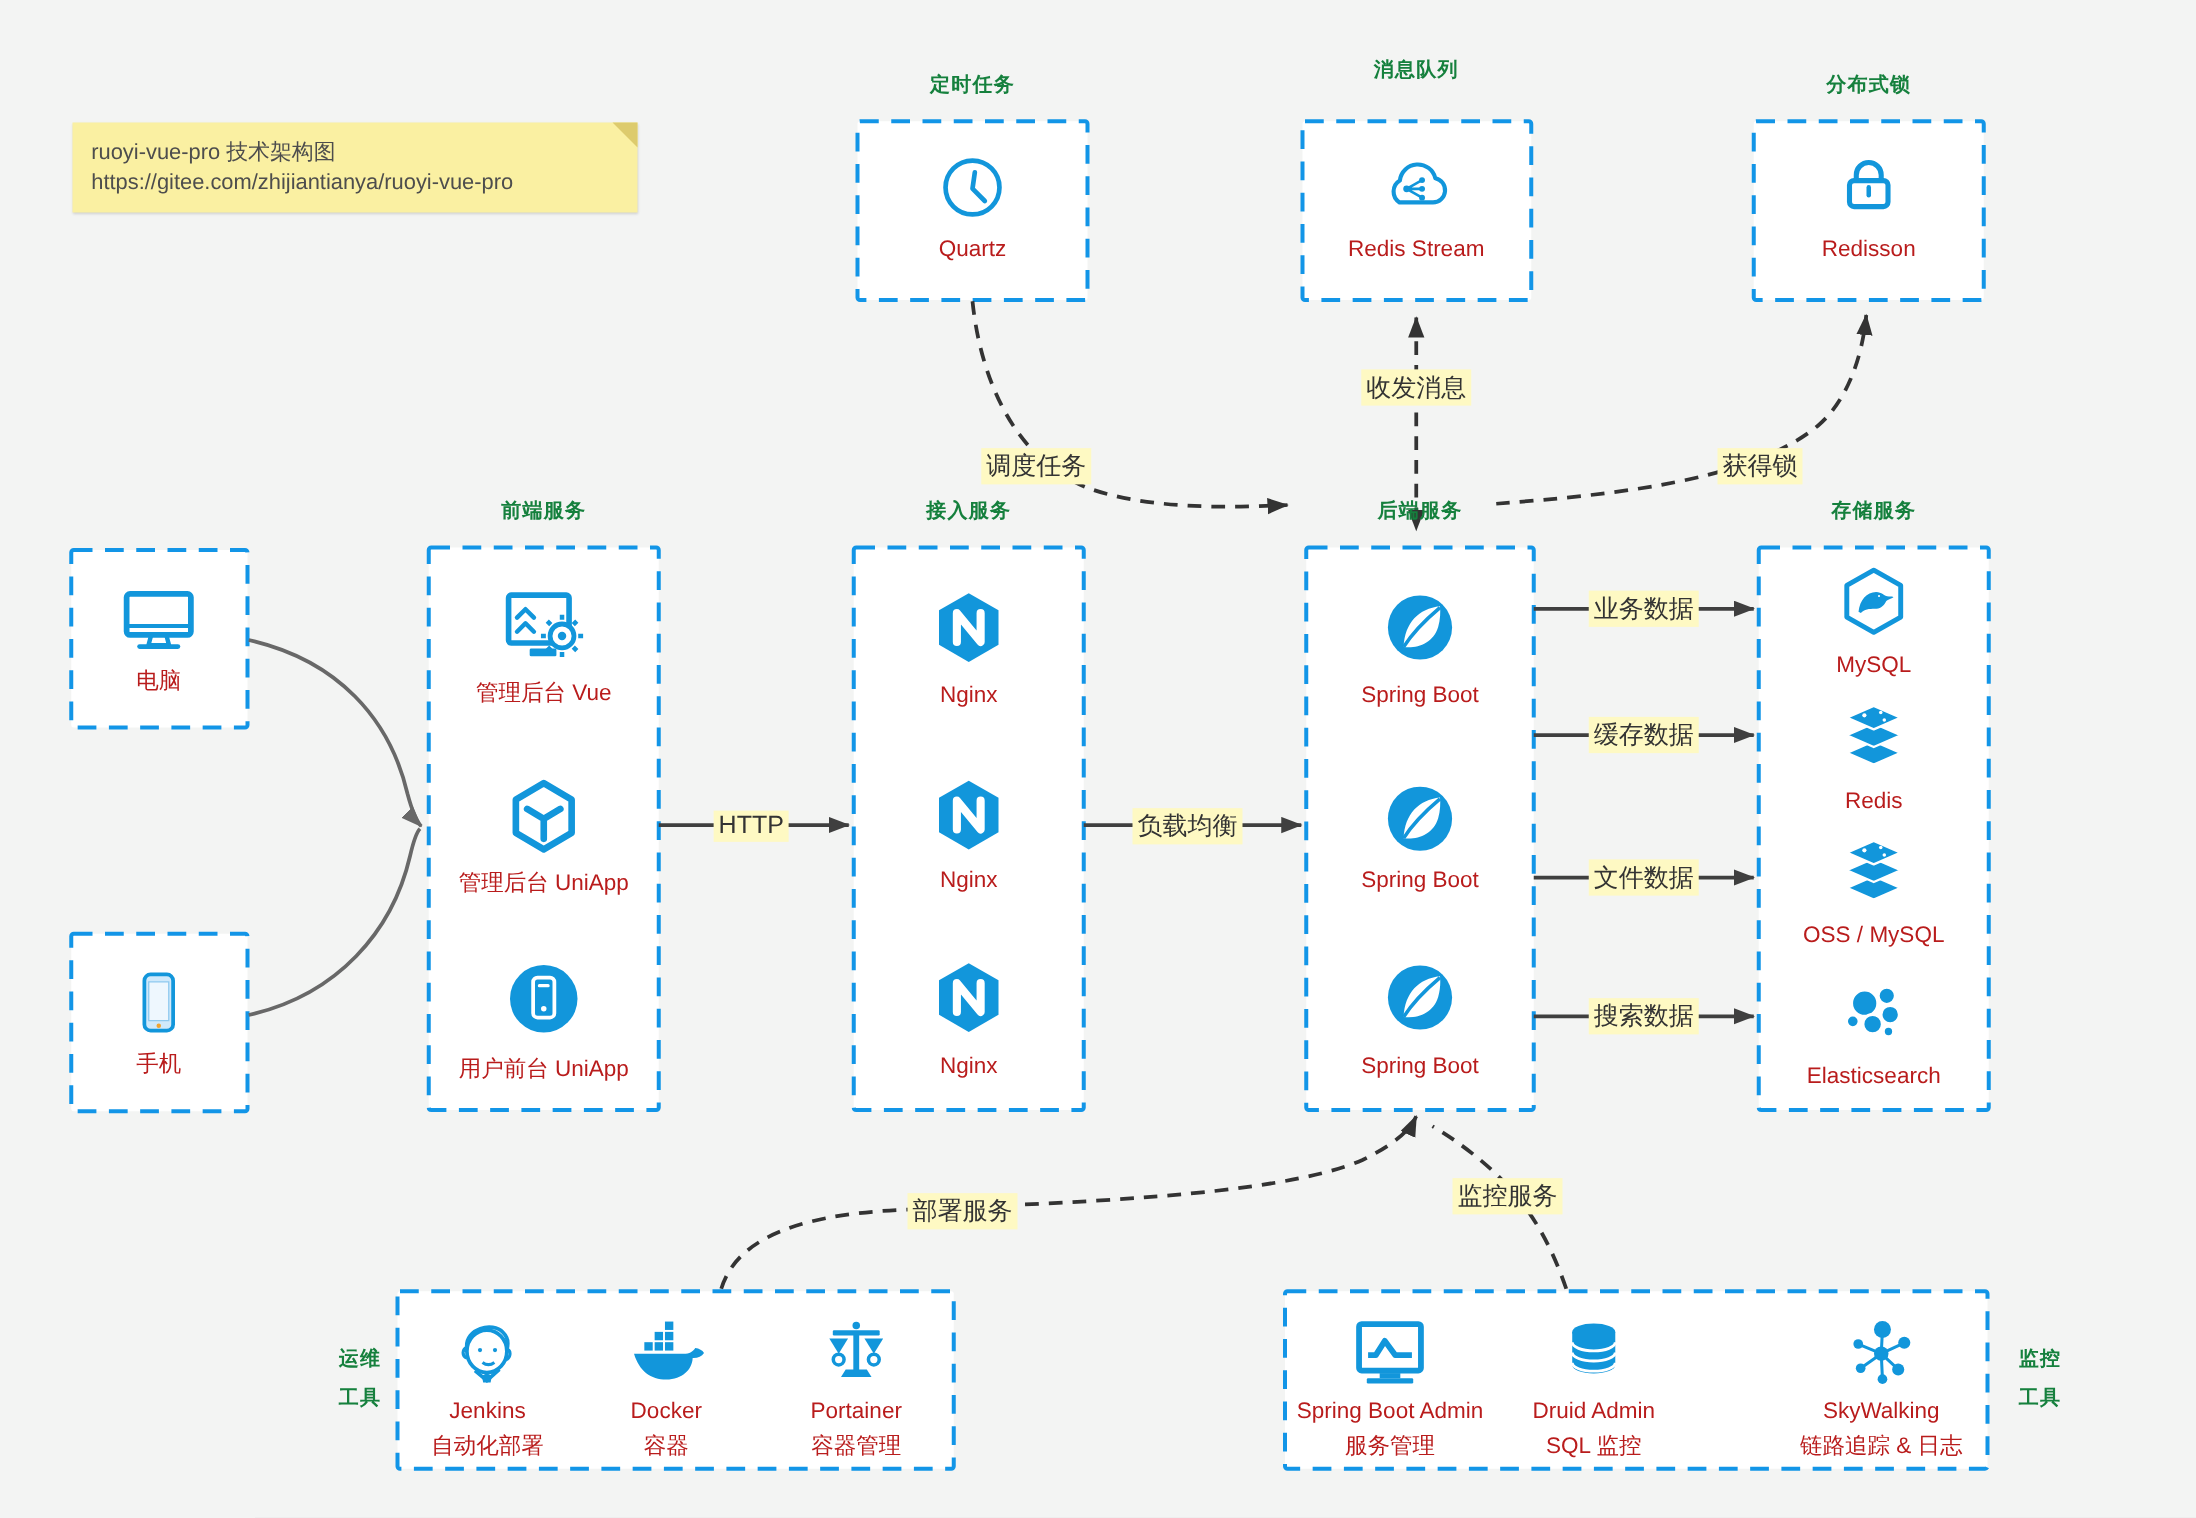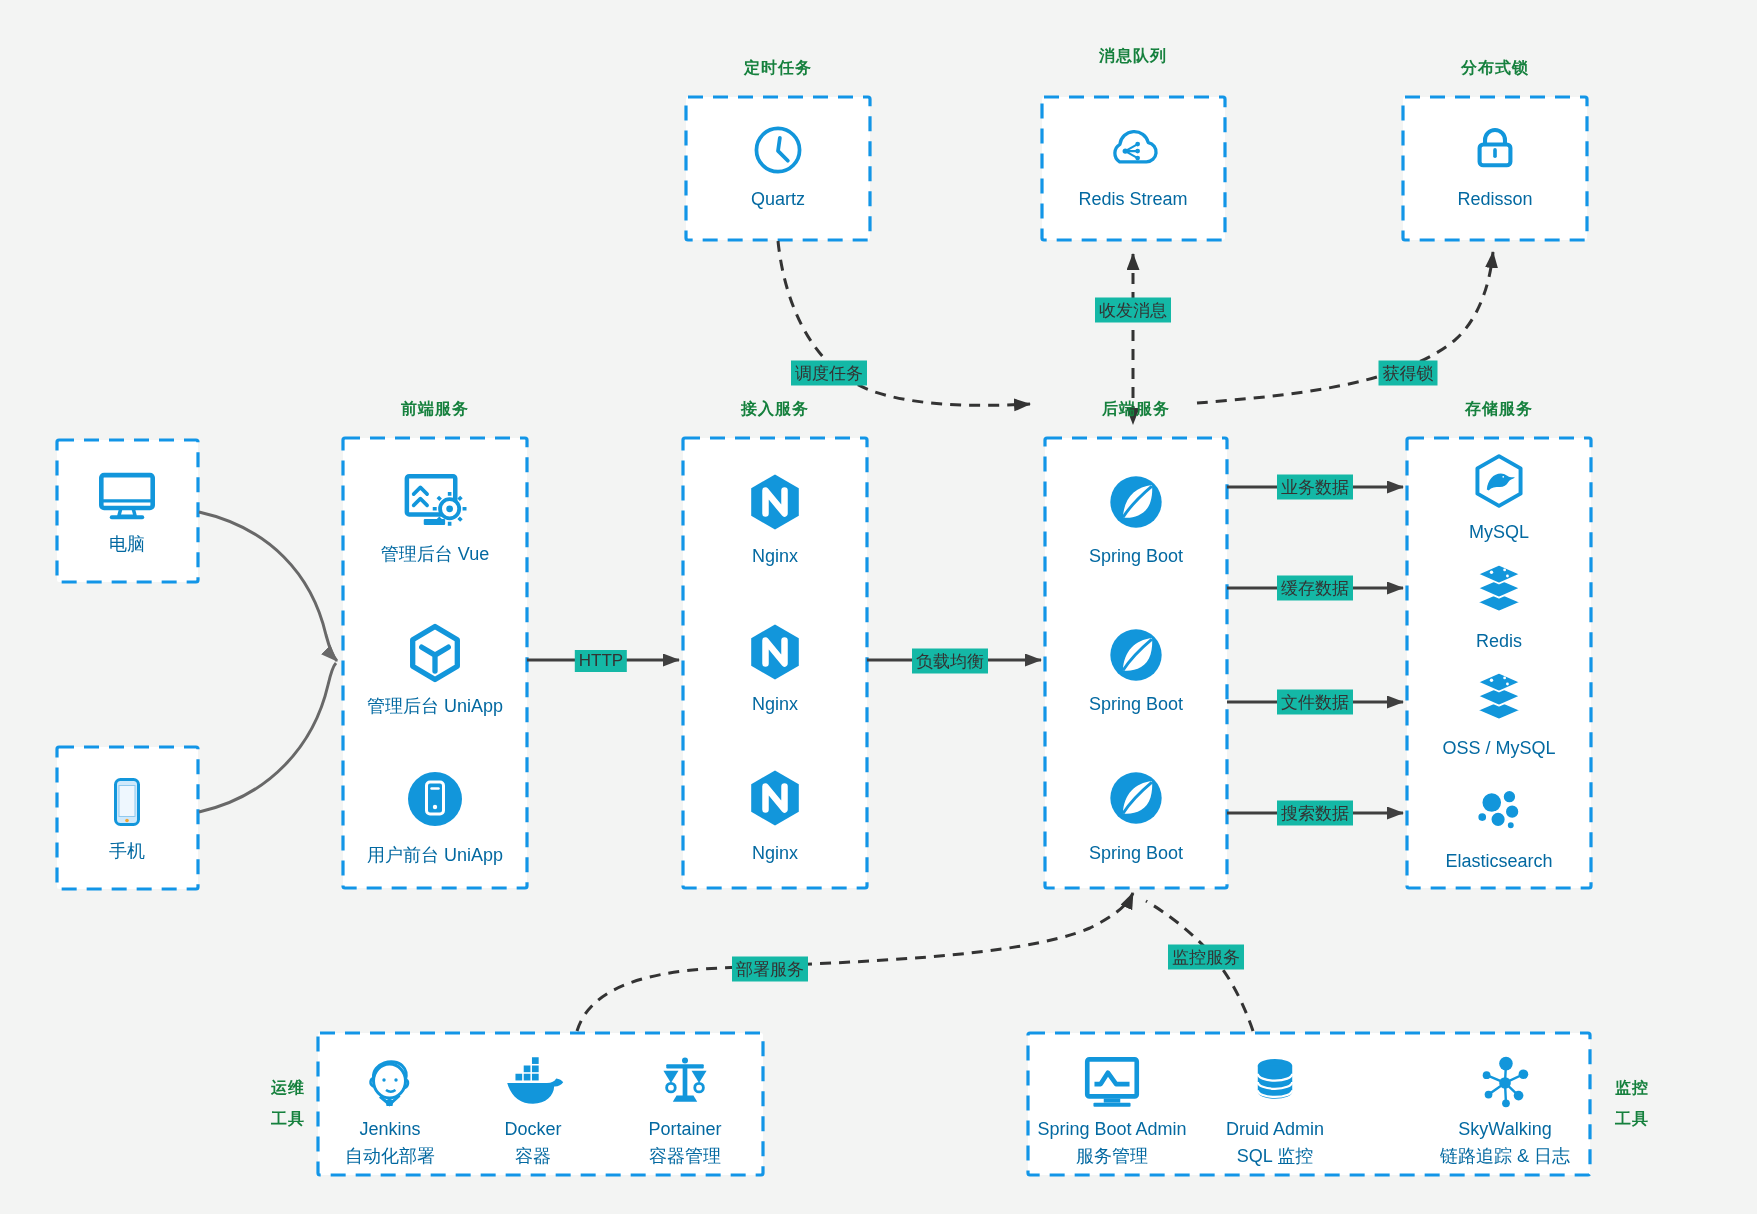--- a/index.html
+++ b/index.html
@@ -2,23 +2,23 @@
 <html><head>
 <meta charset="utf-8">
 <style>
   html,body{margin:0;padding:0;background:#e9eae9;}
   .canvas{position:relative;width:1757px;height:1214px;background:#f3f4f3;overflow:hidden;
           font-family:"Liberation Sans","DejaVu Sans",sans-serif;}
   svg.layer{position:absolute;left:0;top:0;display:block;}
   .glabel{position:absolute;transform:translate(-50%,-50%);color:#15803d;font-weight:bold;
           font-size:16px;white-space:nowrap;letter-spacing:1px;}
   .glabel.two{text-align:right;line-height:31px;}
-  .ilabel{position:absolute;transform:translate(-50%,-50%);font-size:18px;color:#0369a1;white-space:nowrap;}
-  .elabel{position:absolute;transform:translate(-50%,-50%);font-size:17px;color:#333;
-          background:#14b8a6;padding:1px 4px;white-space:nowrap;}
+  .ilabel{position:absolute;transform:translate(-50%,-50%);font-size:18px;color:#b91c1c;white-space:nowrap;}
+  .elabel{position:absolute;transform:translate(-50%,-50%);font-size:20px;color:#333;
+          background:#fef9c3;padding:1px 4px;white-space:nowrap;}
   .ic{position:absolute;transform:translate(-50%,-50%);}
   .note{position:absolute;left:58px;top:98px;width:452px;height:72px;background:#faf0a2;
         box-shadow:0 1px 2px rgba(0,0,0,.15);}
   .note .fold{position:absolute;top:0;right:0;width:0;height:0;
         border-top:20px solid #ddcb6d;border-left:20px solid transparent;}
   .note .l{position:absolute;left:15px;font-size:17.5px;color:#4d4d4d;white-space:nowrap;}
   .note .l1{top:11px;} .note .l2{top:37px;}
 </style>
 </head>
 <body>
@@ -213,20 +213,25 @@
 
     <g fill="none" stroke="#333" stroke-width="3" stroke-dasharray="11 8">
       <path d="M778 241 C784 300 810 368 872 391 C915 406 975 407 1030 404" marker-end="url(#m-dash)"></path>
       <path d="M1133 254 V424" marker-start="url(#m-dash)" marker-end="url(#m-dash)"></path>
       <path d="M1197 403 C1285 396 1400 386 1455 340 C1478 320 1490 285 1493 252" marker-end="url(#m-dash)"></path>
       <path d="M577 1031 C588 995 630 972 720 968 C850 962 1020 958 1090 928 C1114 916 1127 906 1133 893" marker-end="url(#m-dash)"></path>
       <path d="M1253 1031 C1243 1002 1230 976 1210 953 C1192 932 1165 912 1146 901"></path>
     </g>
   </svg>
 
+  <div class="note">
+    <div class="fold"></div>
+    <div class="l l1">ruoyi-vue-pro 技术架构图</div>
+    <div class="l l2">https://gitee.com/zhijiantianya/ruoyi-vue-pro</div>
+  </div>
 
   <div class="glabel" style="left:778px;top:68px">定时任务</div>
   <div class="glabel" style="left:1133px;top:56px">消息队列</div>
   <div class="glabel" style="left:1495px;top:68px">分布式锁</div>
   <div class="glabel" style="left:435px;top:409px">前端服务</div>
   <div class="glabel" style="left:775px;top:409px">接入服务</div>
   <div class="glabel" style="left:1136px;top:409px">后端服务</div>
   <div class="glabel" style="left:1499px;top:409px">存储服务</div>
   <div class="glabel two" style="left:288px;top:1103px">
     <div>运维</div>

